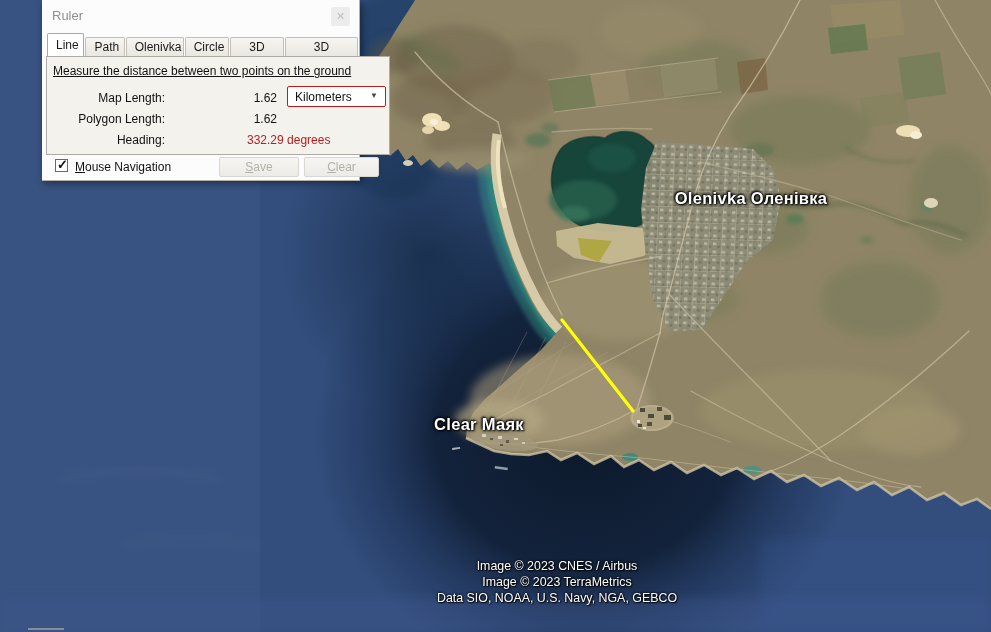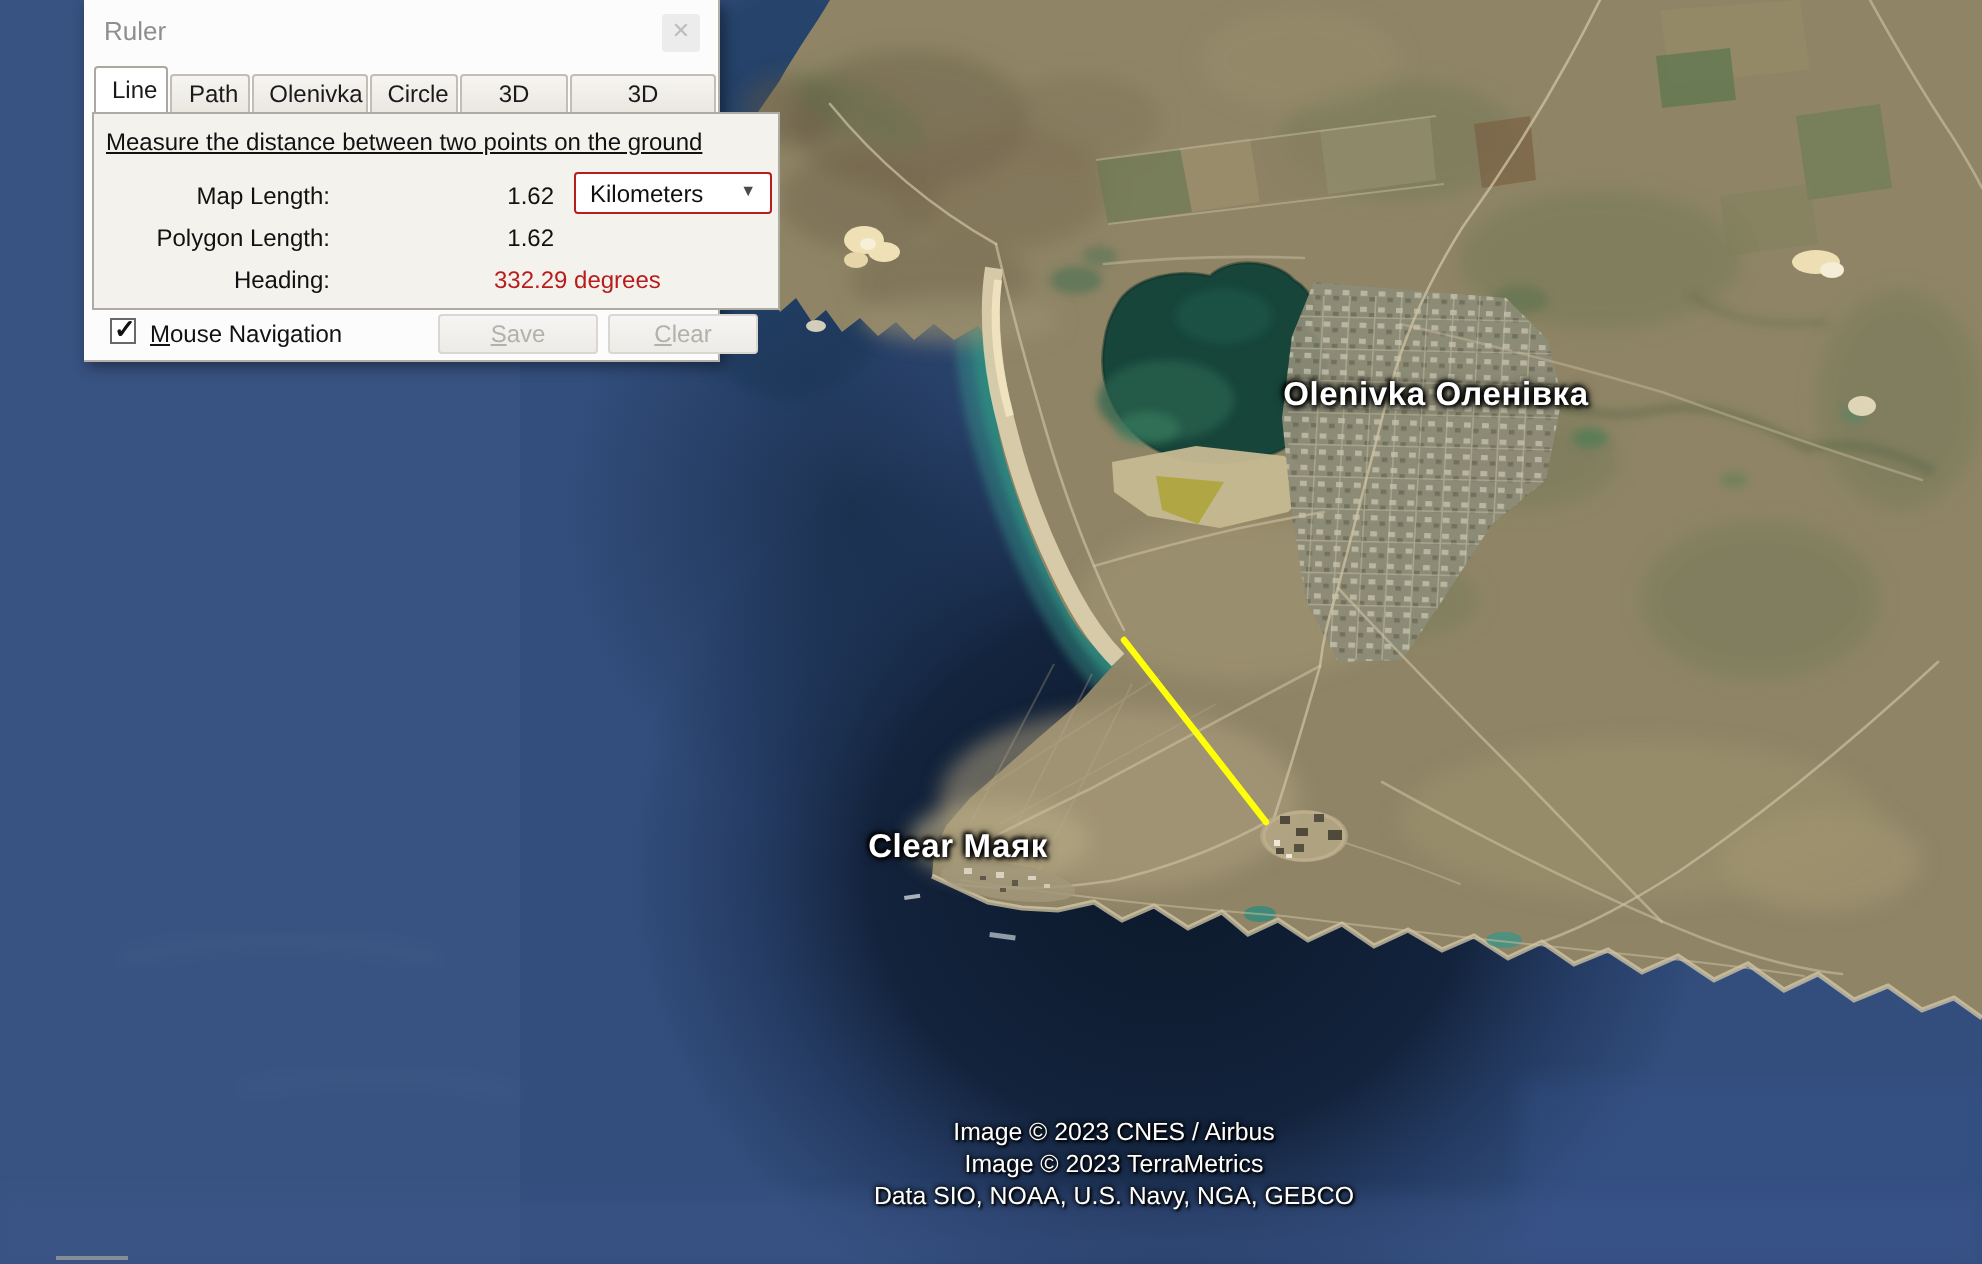--- a/index.html
+++ b/index.html
@@ -266,21 +266,21 @@
         <rect x="522" y="442" width="3" height="2" fill="#CFC8B4"></rect>
       <rect x="500" y="444" width="3" height="2" fill="#5E5948"></rect>
     </g>
 
     <rect x="452" y="448" width="8" height="2" fill="#CFD6DD" opacity="0.8" transform="rotate(-8 452 448)"></rect>
     <rect x="495" y="466" width="13" height="2.5" fill="#C8D2DA" opacity="0.7" transform="rotate(8 495 466)"></rect>
 
     <line x1="562" y1="320" x2="633" y2="411" stroke="#FFFF08" stroke-width="3.2" stroke-linecap="round"></line>
   </svg>
 
-  <div class="map-label" style="left:696px;top:198px;padding-left:44px;">Olenivka Оленівка</div>
+  <div class="map-label" style="left:729px;top:198px;padding-left:44px;">Olenivka Оленівка</div>
   <div class="map-label" style="left:479px;top:424px;">Clear Маяк</div>
 
   <div class="attribution">
     <div>Image © 2023 CNES / Airbus</div>
     <div>Image © 2023 TerraMetrics</div>
     <div>Data SIO, NOAA, U.S. Navy, NGA, GEBCO</div>
   </div>
 
   <div class="bottom-dash"></div>
 

